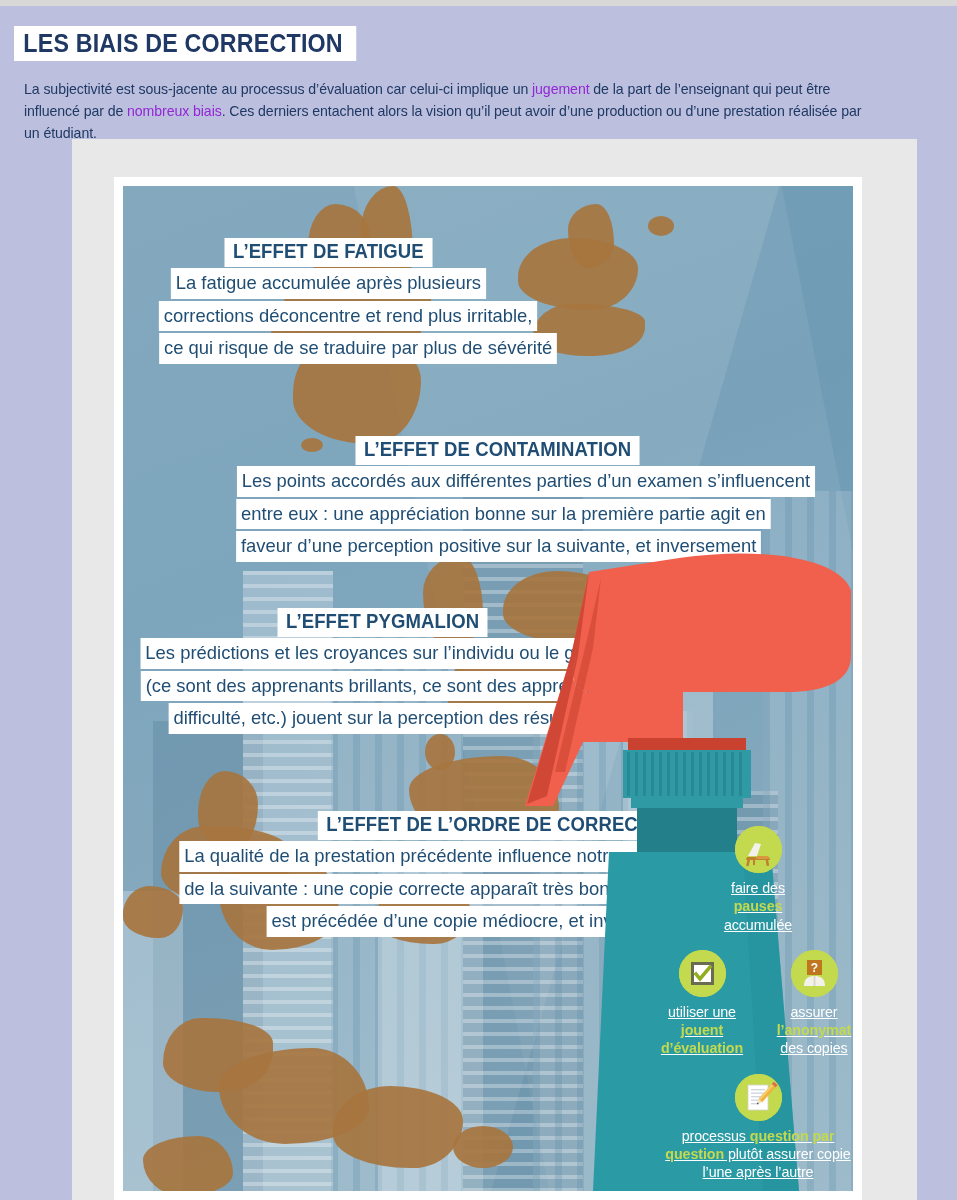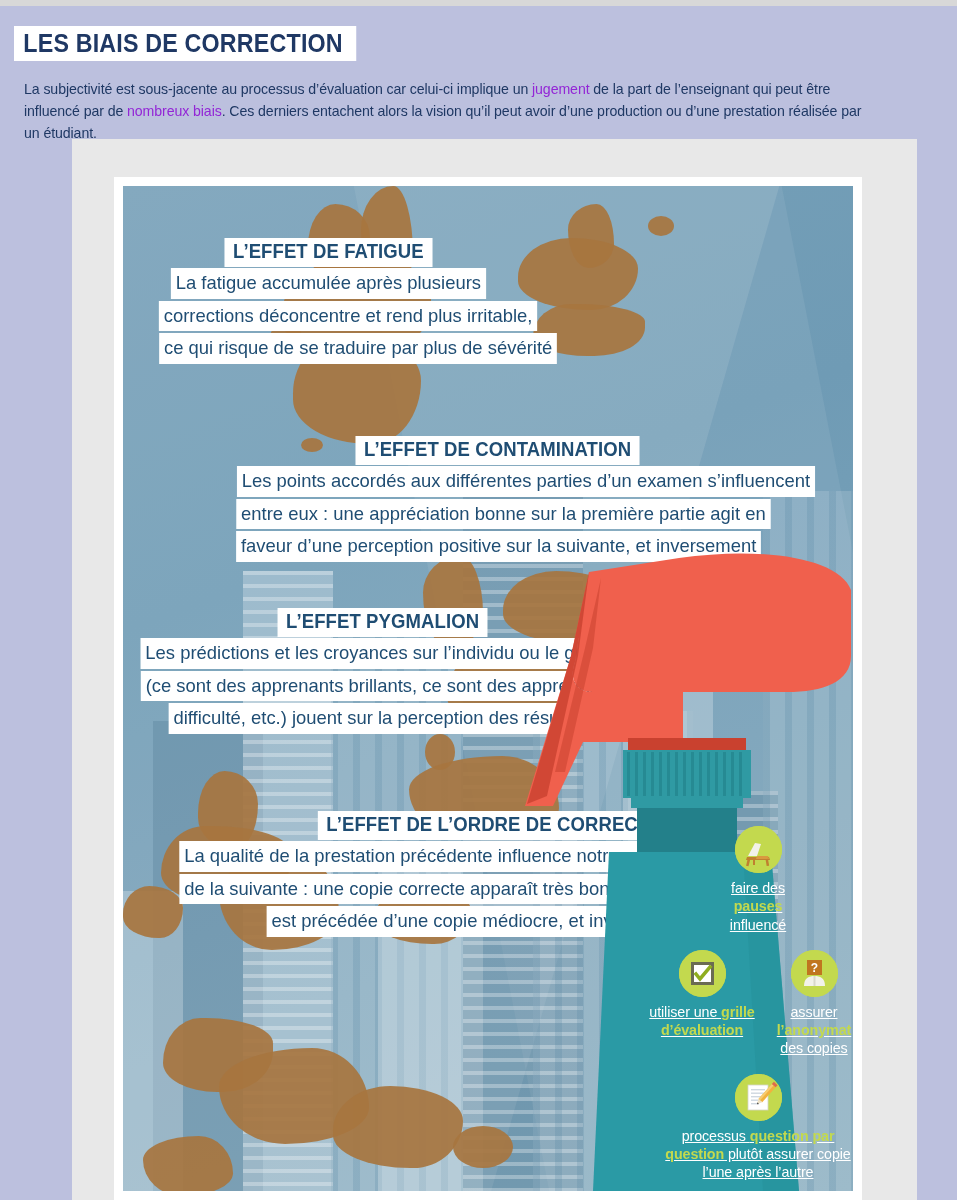--- a/index.html
+++ b/index.html
@@ -364,34 +364,34 @@
             <svg viewBox="0 0 47 47" width="47" height="47">
               <circle cx="23.5" cy="23.5" r="23.5" fill="#c3d94e"></circle>
               <path d="M13 30 L22 30 L26 18 L20 17 Z" fill="#f2f2ea"></path>
               <path d="M12 31 L34 31 L35 34 L11 34 Z" fill="#c0802f"></path>
               <path d="M22 30 L33 30 L34 33 L21 33 Z" fill="#d99a3f"></path>
               <rect x="12" y="33" width="2.5" height="7" fill="#c0802f" transform="rotate(14 13 36)"></rect>
               <rect x="31" y="33" width="2.5" height="7" fill="#c0802f" transform="rotate(-10 32 36)"></rect>
               <rect x="18" y="33" width="2" height="6" fill="#c0802f"></rect>
             </svg>
           </div>
-          <div class="icon-label"><span>faire des </span><br><span class="hl">pauses</span><br><span> influencé</span></div>
+          <div class="icon-label"><span>faire des </span><br><span class="hl">pauses</span><br><span> accumulée</span></div>
         </div>
 
         <div class="icon-row" style="margin-bottom:16px;">
           <div class="icon-block">
             <div class="icon-circle">
               <svg viewBox="0 0 47 47" width="47" height="47">
                 <circle cx="23.5" cy="23.5" r="23.5" fill="#c3d94e"></circle>
                 <rect x="12" y="12" width="23" height="23" fill="#6b6b52"></rect>
                 <rect x="15" y="15" width="17" height="17" fill="#ffffff"></rect>
                 <path d="M17 24 L21 29 L31 17" stroke="#8fad1f" stroke-width="3.6" fill="none" stroke-linecap="square"></path>
               </svg>
             </div>
-            <div class="icon-label"><span>utiliser une </span><span class="hl">grille d’évaluation</span></div>
+            <div class="icon-label"><span>utiliser une </span><span class="hl">jouent d’évaluation</span></div>
           </div>
 
           <div class="icon-block">
             <div class="icon-circle">
               <svg viewBox="0 0 47 47" width="47" height="47">
                 <circle cx="23.5" cy="23.5" r="23.5" fill="#c3d94e"></circle>
                 <rect x="16" y="10" width="15" height="15" fill="#c0761f"></rect>
                 <text x="23.5" y="22" font-size="12" font-weight="bold" fill="#ffffff" text-anchor="middle" font-family="Liberation Sans, sans-serif">?</text>
                 <path d="M13 36 C13 28 18 26 23.5 26 C29 26 34 28 34 36 Z" fill="#f2f2ea"></path>
                 <rect x="22.5" y="26" width="2" height="10" fill="#d8d8cc"></rect>

